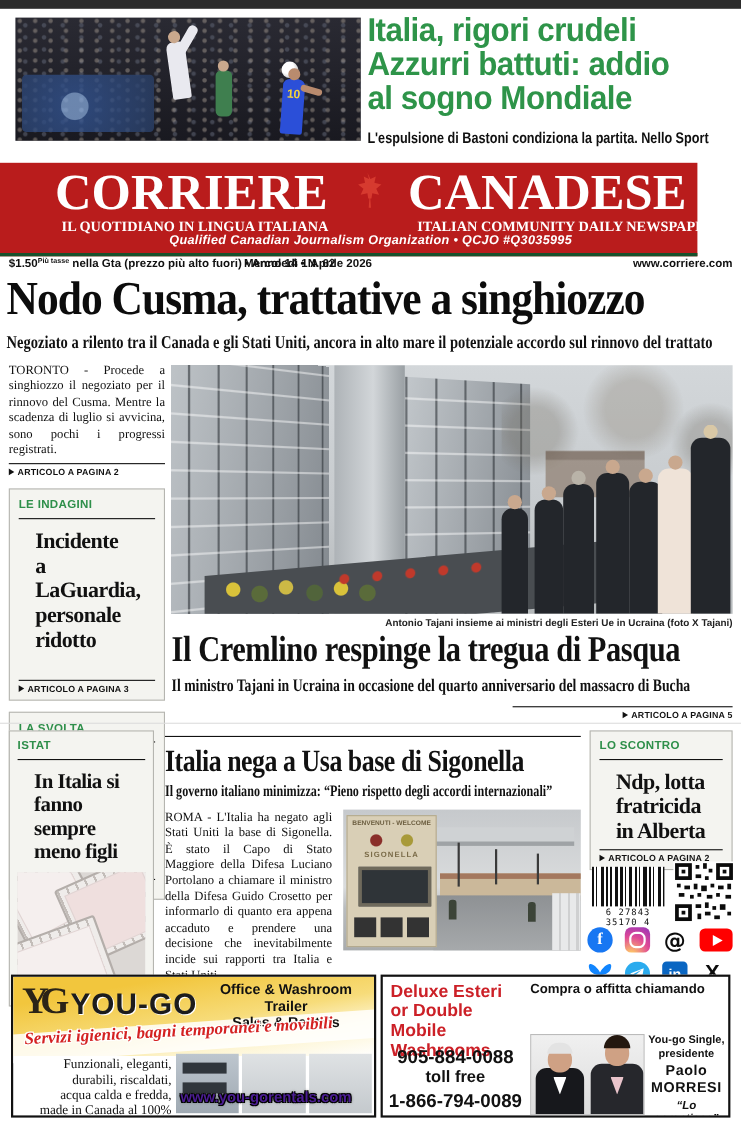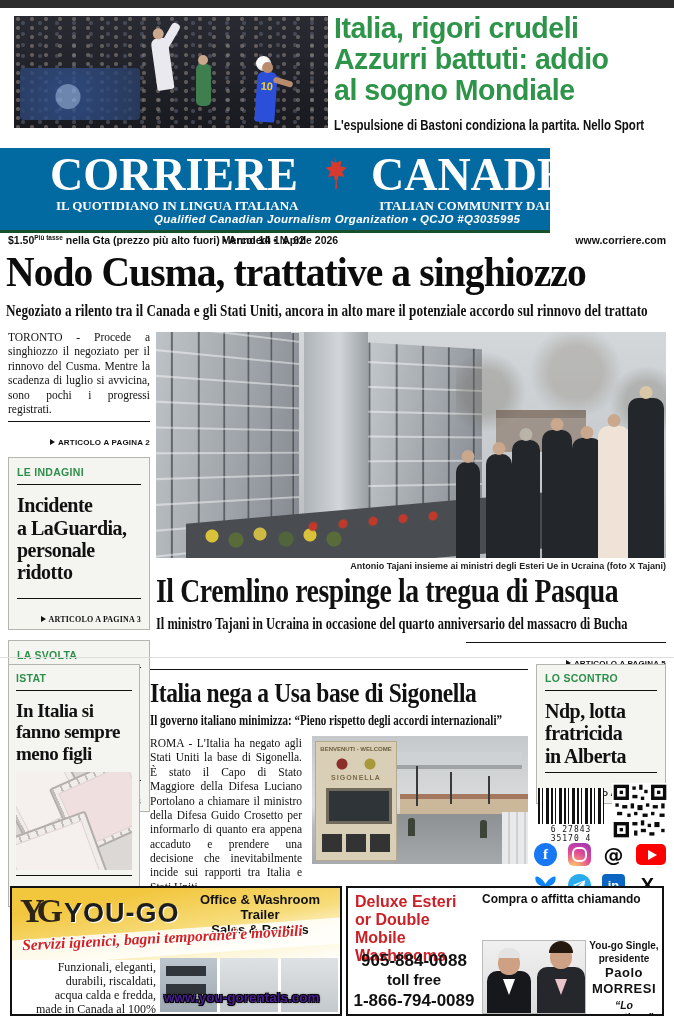--- a/index.html
+++ b/index.html
@@ -25,21 +25,21 @@
   .player-b .num{position:absolute;left:4px;top:8px;color:#f3d23a;font:bold 11px "Liberation Sans",sans-serif;}
   .player-b .arm{position:absolute;right:-16px;top:6px;width:20px;height:6px;background:#b98b6e;border-radius:3px;transform:rotate(12deg);}
 
   .banner-head{left:334px;top:12px;width:338px;color:#2e9449;
     font:bold 30px/31px "Liberation Sans",sans-serif;letter-spacing:-0.5px;
     transform:scaleX(.95);transform-origin:left top;white-space:pre-line;}
   .banner-sub{left:334px;top:117px;font:bold 14px "Liberation Sans",sans-serif;color:#101010;
     white-space:nowrap;transform:scaleX(.82);transform-origin:left top;}
 
   
-  .band{left:0;top:148px;width:550px;height:82px;background:#0369a1;border-bottom:3px solid #17512c;}
+  .band{left:0;top:148px;width:634px;height:82px;background:#b91c1c;border-bottom:3px solid #17512c;}
   .mast-row{position:absolute;left:0;top:4px;width:674px;text-align:center;color:#fff;
     font:bold 46px/46px "Liberation Serif",serif;letter-spacing:0px;white-space:nowrap;}
   .mast-row .leaf{display:inline-block;vertical-align:-2px;margin:0 8px;}
   .tag-row{position:absolute;left:0;top:50px;width:674px;color:#fff;font:bold 13px "Liberation Serif",serif;}
   .tag-left{position:absolute;left:56px;}
   .tag-right{position:absolute;right:24px;}
   .qcjo{position:absolute;left:0;top:65px;width:674px;text-align:center;color:#fff;
     font:bold italic 11.5px "Liberation Sans",sans-serif;letter-spacing:.3px;}
 
   
@@ -51,29 +51,29 @@
 
   
   .lead-h{left:6px;top:250px;white-space:nowrap;font:bold 43px/44px "Liberation Serif",serif;
     letter-spacing:-1px;transform:scaleX(.92);transform-origin:left top;color:#0c0c0c;}
   .lead-sub{left:6px;top:301px;white-space:nowrap;font:bold 16.5px "Liberation Serif",serif;
     transform:scaleX(.80);transform-origin:left top;}
 
   
   .leftcol{left:8px;top:330px;width:142px;}
   .bodytext{font:11.5px/1.25 "Liberation Serif",serif;text-align:justify;}
-  .jump{margin-top:5px;border-top:1.5px solid #111;padding-top:16px;
-    font:bold 8px "Liberation Sans",sans-serif;letter-spacing:.2px;display:block;text-align:right;}
+  .jump{margin-top:5px;border-top:1.5px solid #111;padding-top:3px;
+    font:bold 8px "Liberation Sans",sans-serif;letter-spacing:.2px;display:block;}
   .jump .tri{display:inline-block;width:0;height:0;border-left:5px solid #111;
     border-top:3.5px solid transparent;border-bottom:3.5px solid transparent;margin-right:3px;}
   .gbox{margin-top:10px;border:1px solid #b5b5b0;background:#f4f4f0;padding:8px 8px 5px;}
   .kicker{color:#2e8f4a;font:bold 10.5px "Liberation Sans",sans-serif;letter-spacing:.3px;}
   .krule{border-bottom:1.5px solid #111;margin:6px 0 9px;}
-  .boxhead{font:bold 20px/1.12 "Liberation Serif",serif;letter-spacing:-0.5px;white-space:pre-line;}
-  .gbox .jump{margin-top:14px;font-family:Liberation Serif, serif;}
+  .boxhead{font:bold 20px/1.12 "Liberation Serif",serif;letter-spacing:-0.5px;white-space:pre-line;margin-left:15px;}
+  .gbox .jump{margin-top:25px;}
 
   
   .photo-main{left:156px;top:332px;width:510px;height:226px;overflow:hidden;
     background:linear-gradient(#d3d7da,#c6cacd 60%,#b4b8ba);}
   .wall{position:absolute;background-color:#8e949a;
     background-image:repeating-linear-gradient(0deg,rgba(255,255,255,.45) 0 2px,rgba(0,0,0,0) 2px 24px),
       repeating-linear-gradient(90deg,rgba(35,40,45,.55) 0 2px,rgba(0,0,0,0) 2px 27px),
       linear-gradient(100deg,#c2c7cb,#82888e);}
   .wall1{left:-14px;top:-8px;width:170px;height:250px;transform:perspective(420px) rotateY(24deg);}
   .panel{left:148px;top:0;width:64px;height:226px;background:linear-gradient(90deg,#aeb3b7,#d2d6d9 55%,#9aa0a4);}

